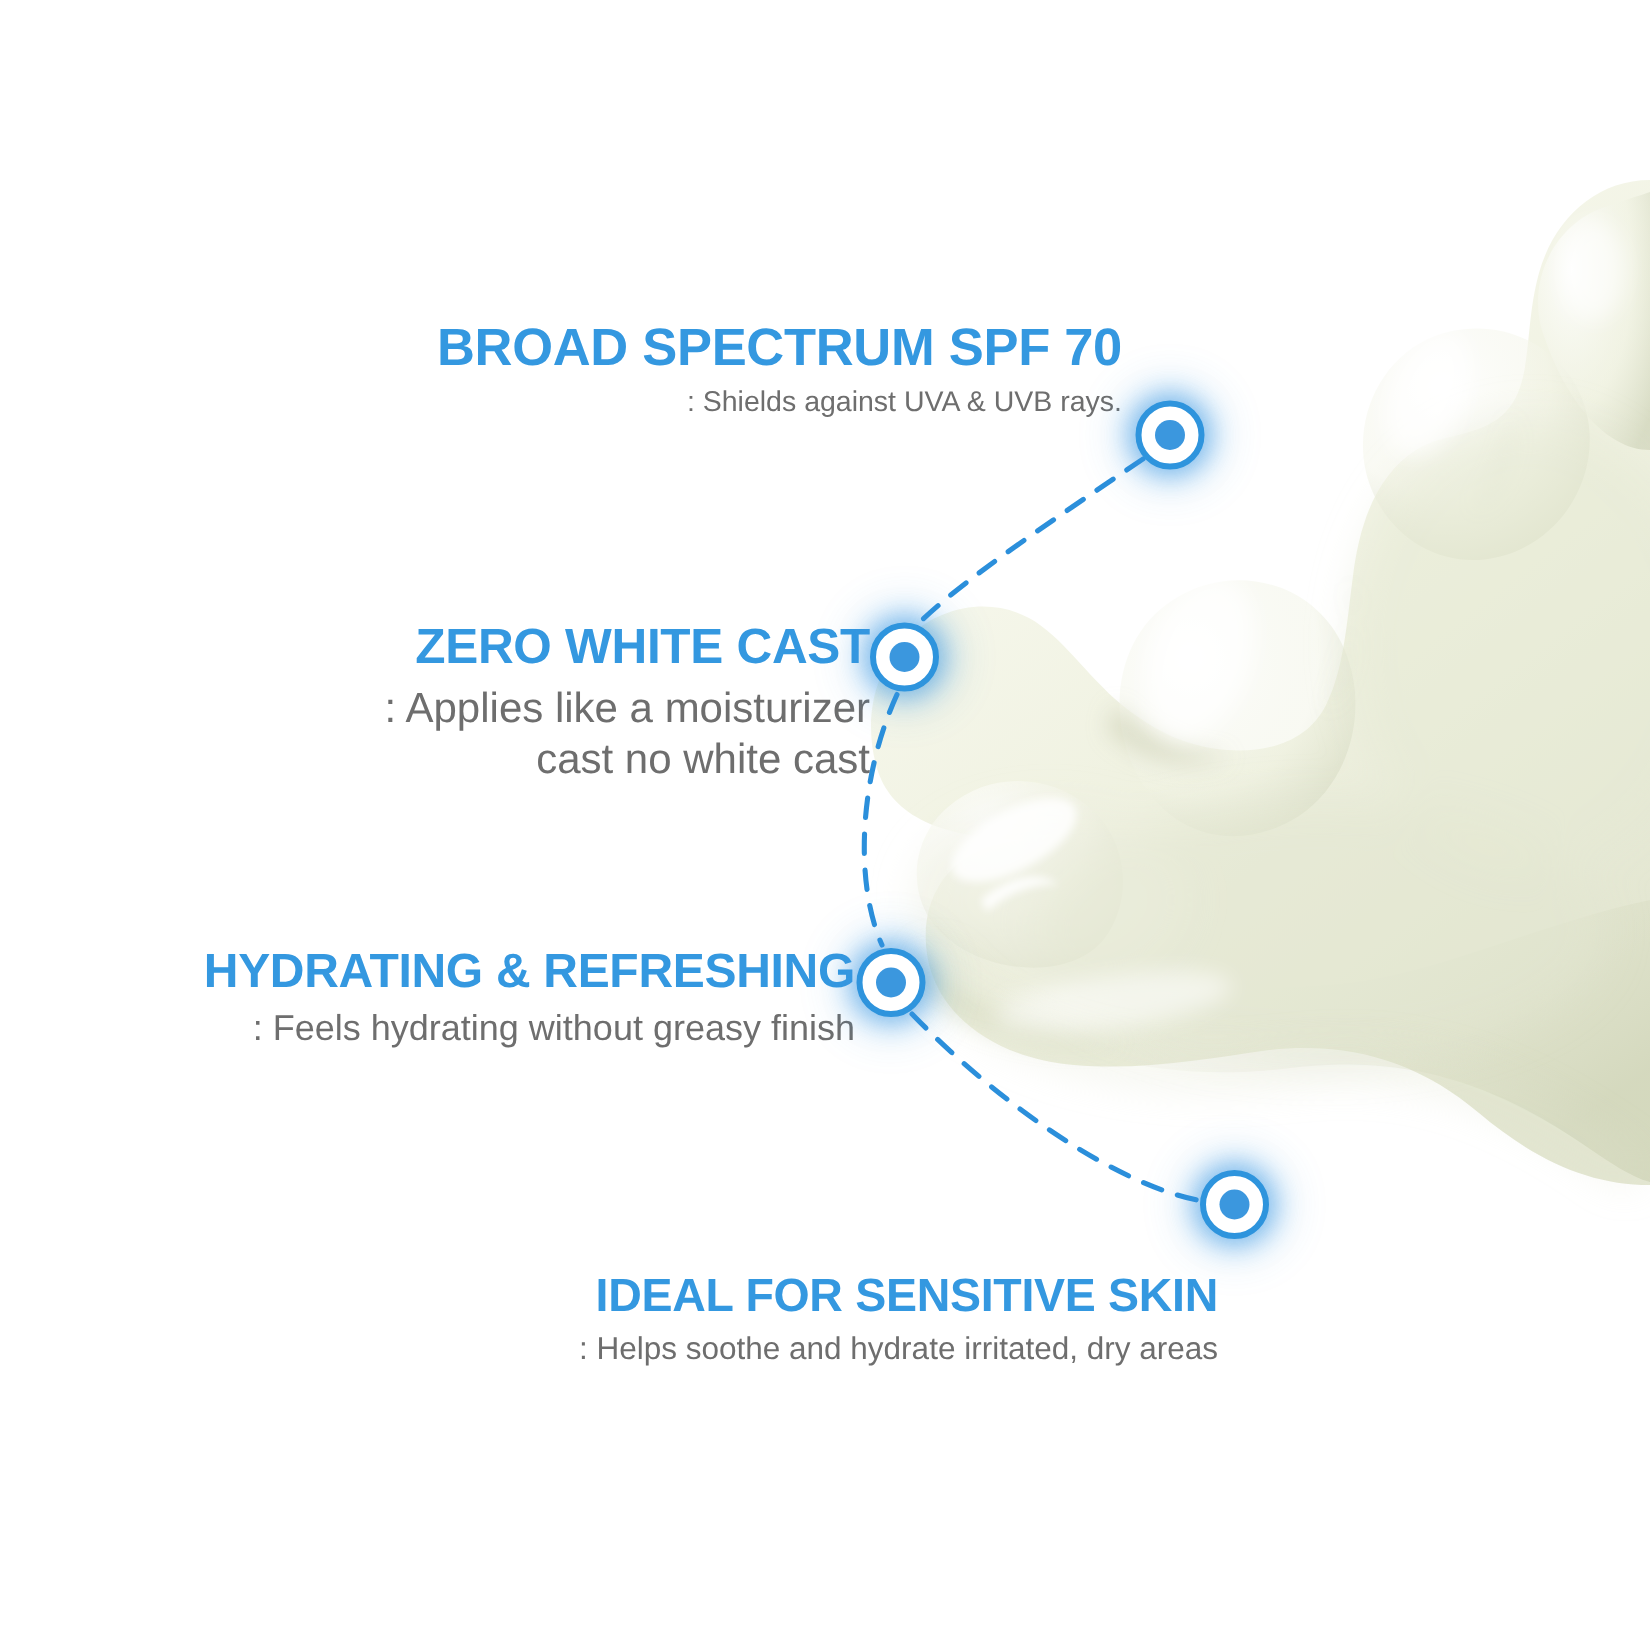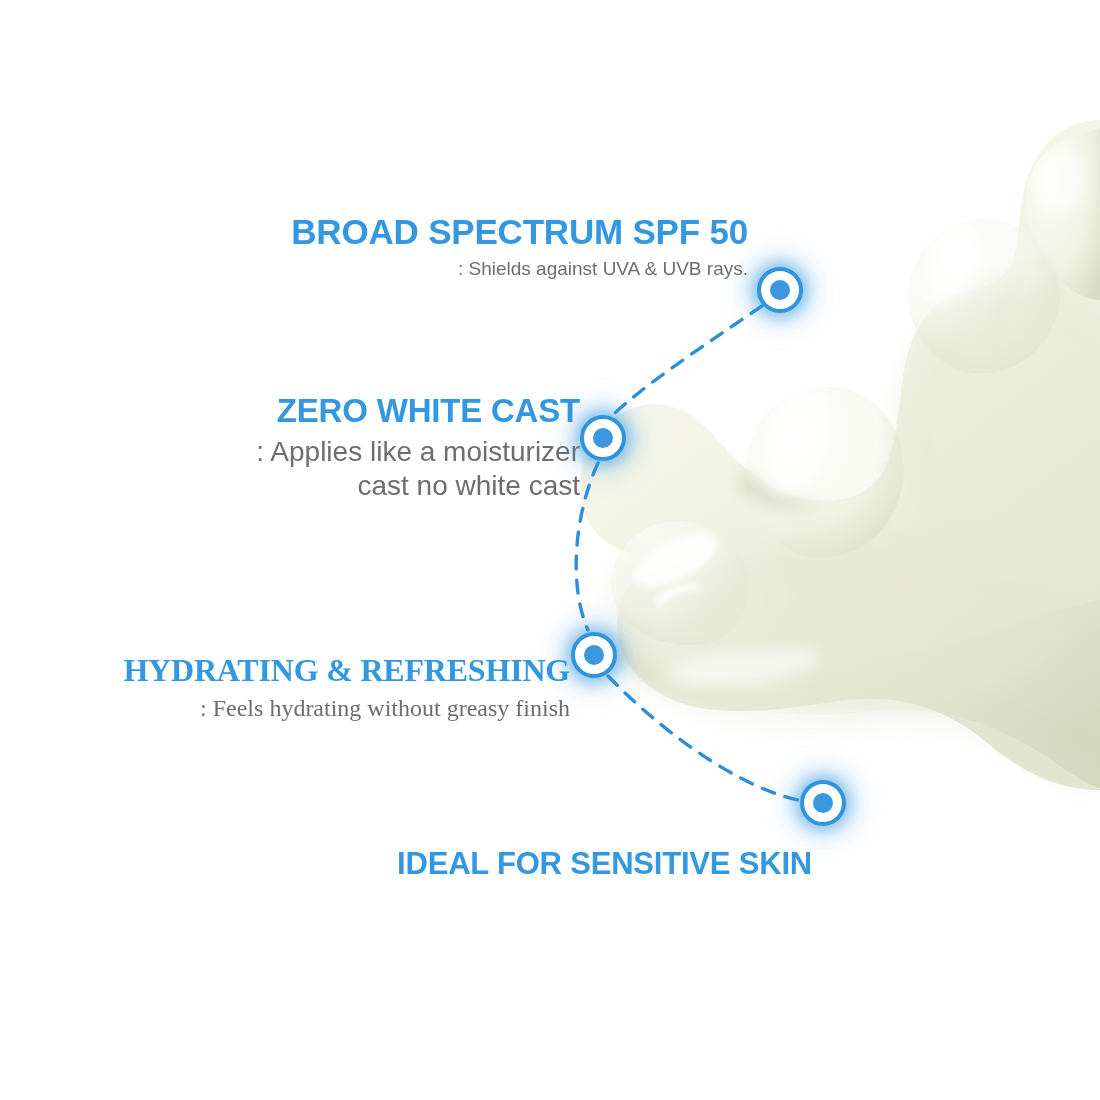--- a/index.html
+++ b/index.html
@@ -34,25 +34,25 @@
     color:#6e6e6e;
     line-height:1.22;
     margin-top:6px;
   }
   .feature .sub div{white-space:nowrap;}
 
   #feature-1{right:352px;top:214px;}
   #feature-1 .headline{font-size:35px;}
   #feature-1 .sub{font-size:19px;}
 
-  #feature-2{right:520px;top:394px;}
+  #feature-2{right:520px;top:414px;}
   #feature-2 .headline{font-size:33px;}
   #feature-2 .sub{font-size:28px;}
 
-  #feature-3{right:530px;top:654px;font-family:Liberation Serif, serif;}
+  #feature-3{right:530px;top:631px;}
   #feature-3 .headline{font-size:32px;}
   #feature-3 .sub{font-size:24px;}
 
   #feature-4{right:288px;top:848px;}
   #feature-4 .headline{font-size:31px;}
   #feature-4 .sub{font-size:21px;}
 
   
   .marker{
     position:absolute;
@@ -196,21 +196,21 @@
     </g>
   </svg>
 
   <svg id="connector-layer" viewBox="0 0 1100 1100">
     <path d="M 762,306 C 700,348 640,388 612,416" fill="none" stroke="#2b8fdb" stroke-width="3.4" stroke-dasharray="13 11" stroke-linecap="round"></path>
     <path d="M 598,463 C 572,520 570,590 588,630" fill="none" stroke="#2b8fdb" stroke-width="3.4" stroke-dasharray="13 11" stroke-linecap="round"></path>
     <path d="M 608,676 C 672,742 748,790 798,800" fill="none" stroke="#2b8fdb" stroke-width="3.4" stroke-dasharray="13 11" stroke-linecap="round"></path>
   </svg>
 
   <div class="feature" id="feature-1">
-    <div class="headline">BROAD SPECTRUM SPF 50</div>
+    <div class="headline">BROAD SPECTRUM SPF 70</div>
     <div class="sub">
       <div>: Shields against UVA &amp; UVB rays.</div>
     </div>
   </div>
 
   <div class="feature" id="feature-2">
     <div class="headline">ZERO WHITE CAST</div>
     <div class="sub">
       <div>: Applies like a moisturizer</div>
       <div>cast no white cast</div>
@@ -219,20 +219,23 @@
 
   <div class="feature" id="feature-3">
     <div class="headline">HYDRATING &amp; REFRESHING</div>
     <div class="sub">
       <div>: Feels hydrating without greasy finish</div>
     </div>
   </div>
 
   <div class="feature" id="feature-4">
     <div class="headline">IDEAL FOR SENSITIVE SKIN</div>
+    <div class="sub">
+      <div>: Helps soothe and hydrate irritated, dry areas</div>
+    </div>
   </div>
 
   <div class="marker" id="marker-1" style="left: 757px; top: 267px;">
     <span class="dot"></span>
   </div>
   <div class="marker" id="marker-2" style="left: 580px; top: 415px;">
     <span class="dot"></span>
   </div>
   <div class="marker" id="marker-3" style="left: 571px; top: 632px;">
     <span class="dot"></span>

